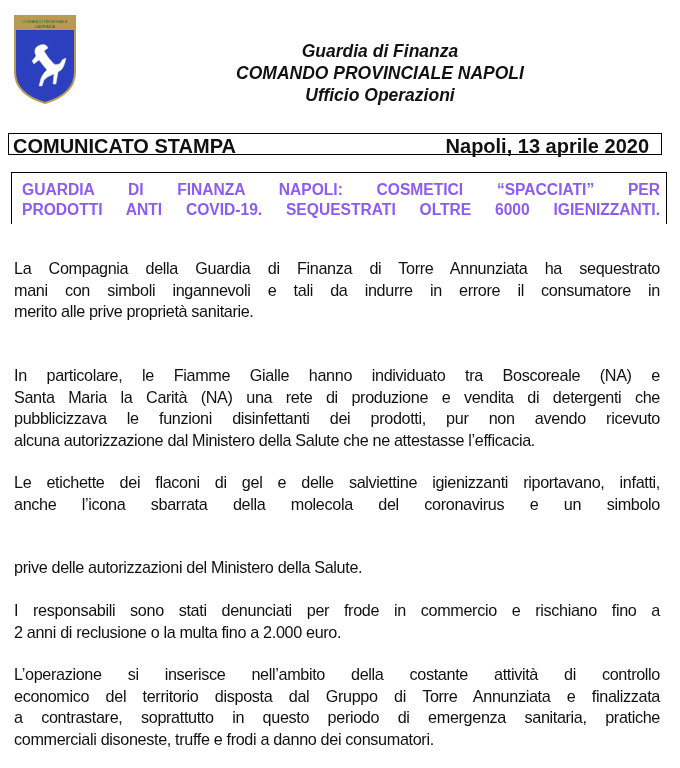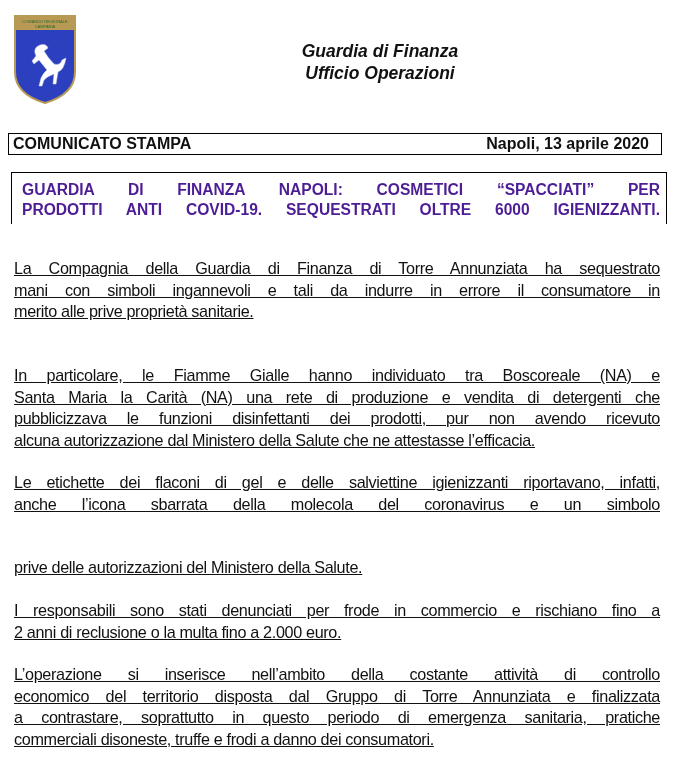--- a/index.html
+++ b/index.html
@@ -1,46 +1,47 @@
 <!DOCTYPE html>
 <html><head>
 <meta charset="utf-8">
 <style>
   html, body { margin:0; padding:0; background:#ffffff; }
   body { width:680px; height:768px; position:relative; overflow:hidden; font-family:"Liberation Sans", sans-serif; color:#111; }
   .logo { position:absolute; left:14px; top:14px; width:62px; height:90px; }
   .header { position:absolute; left:150px; width:460px; top:40px; text-align:center; font-weight:bold; font-size:17.5px; line-height:22px;font-style:italic; }
   .header div { white-space:nowrap; }
-  .comunicato { position:absolute; left:8px; top:133px; width:654px; height:22px; border:1.5px solid #000; box-sizing:border-box; font-weight:bold; font-size:16px; }
+  .comunicato { position:absolute; left:8px; top:133px; width:654px; height:22px; border:1.5px solid #000; box-sizing:border-box; font-weight:bold; font-size:20px; }
   .comunicato .l { position:absolute; left:4px; top:1px; }
   .comunicato .r { position:absolute; right:12px; top:1px; }
   .titlebox { position:absolute; left:11px; top:172px; width:656px; height:52px; border:1.5px solid #000; border-bottom:none; box-sizing:border-box; }
-  .titlebox .t { position:absolute; left:10px; top:7px; width:638px; color:#4c1d95; font-weight:bold; font-size:15.6px; line-height:20px; text-align:justify; text-align-last:justify; }
+  .titlebox .t { position:absolute; left:10px; top:7px; width:638px; color:#8b5cf6; font-weight:bold; font-size:15.6px; line-height:20px; text-align:justify; text-align-last:justify; }
   .titlebox .t2 { top:27px; }
-  .para { position:absolute; left:14px; width:646px; font-size:16.2px; line-height:21.5px; text-align:justify; letter-spacing:-0.35px;text-decoration:underline; }
+  .para { position:absolute; left:14px; width:646px; font-size:16.2px; line-height:21.5px; text-align:justify; letter-spacing:-0.35px; }
   .para span.line { display:block; text-align:justify; text-align-last:justify; white-space:nowrap; }
   .para span.last { text-align-last:left; }
 </style>
 </head>
 <body>
 
 <div class="logo">
   <svg width="62" height="90" viewBox="0 0 62 90">
     <path d="M1 2 H61 V58 Q61 80 31 89 Q1 80 1 58 Z" fill="#2b3fbf" stroke="#b89a55" stroke-width="2"></path>
     <rect x="1" y="2" width="60" height="14" fill="#b89a55"></rect>
     <text x="31" y="8.5" font-size="4" text-anchor="middle" fill="#2a6a2a" font-family="Liberation Sans, sans-serif">COMANDO REGIONALE</text>
     <text x="31" y="13.5" font-size="4" text-anchor="middle" fill="#2a6a2a" font-family="Liberation Sans, sans-serif">CAMPANIA</text>
     <g fill="#ffffff" stroke="#cfd4ee" stroke-width="0.5">
       <path d="M22 42 Q18 34 26 31 Q32 29 34 34 L30 37 Q34 44 40 50 Q46 52 48 46 L52 44 Q50 56 44 58 L42 70 L39 70 L40 60 Q34 62 30 66 L28 72 L25 72 L27 64 Q30 58 33 56 Q28 50 25 46 L20 50 L18 47 Z"></path>
     </g>
   </svg>
 </div>
 
 <div class="header">
   <div>Guardia di Finanza</div>
+  <div>COMANDO PROVINCIALE NAPOLI</div>
   <div>Ufficio Operazioni</div>
 </div>
 
 <div class="comunicato">
   <span class="l">COMUNICATO STAMPA</span>
   <span class="r">Napoli, 13 aprile 2020</span>
 </div>
 
 <div class="titlebox">
   <div class="t">GUARDIA DI FINANZA NAPOLI: COSMETICI “SPACCIATI” PER</div>

